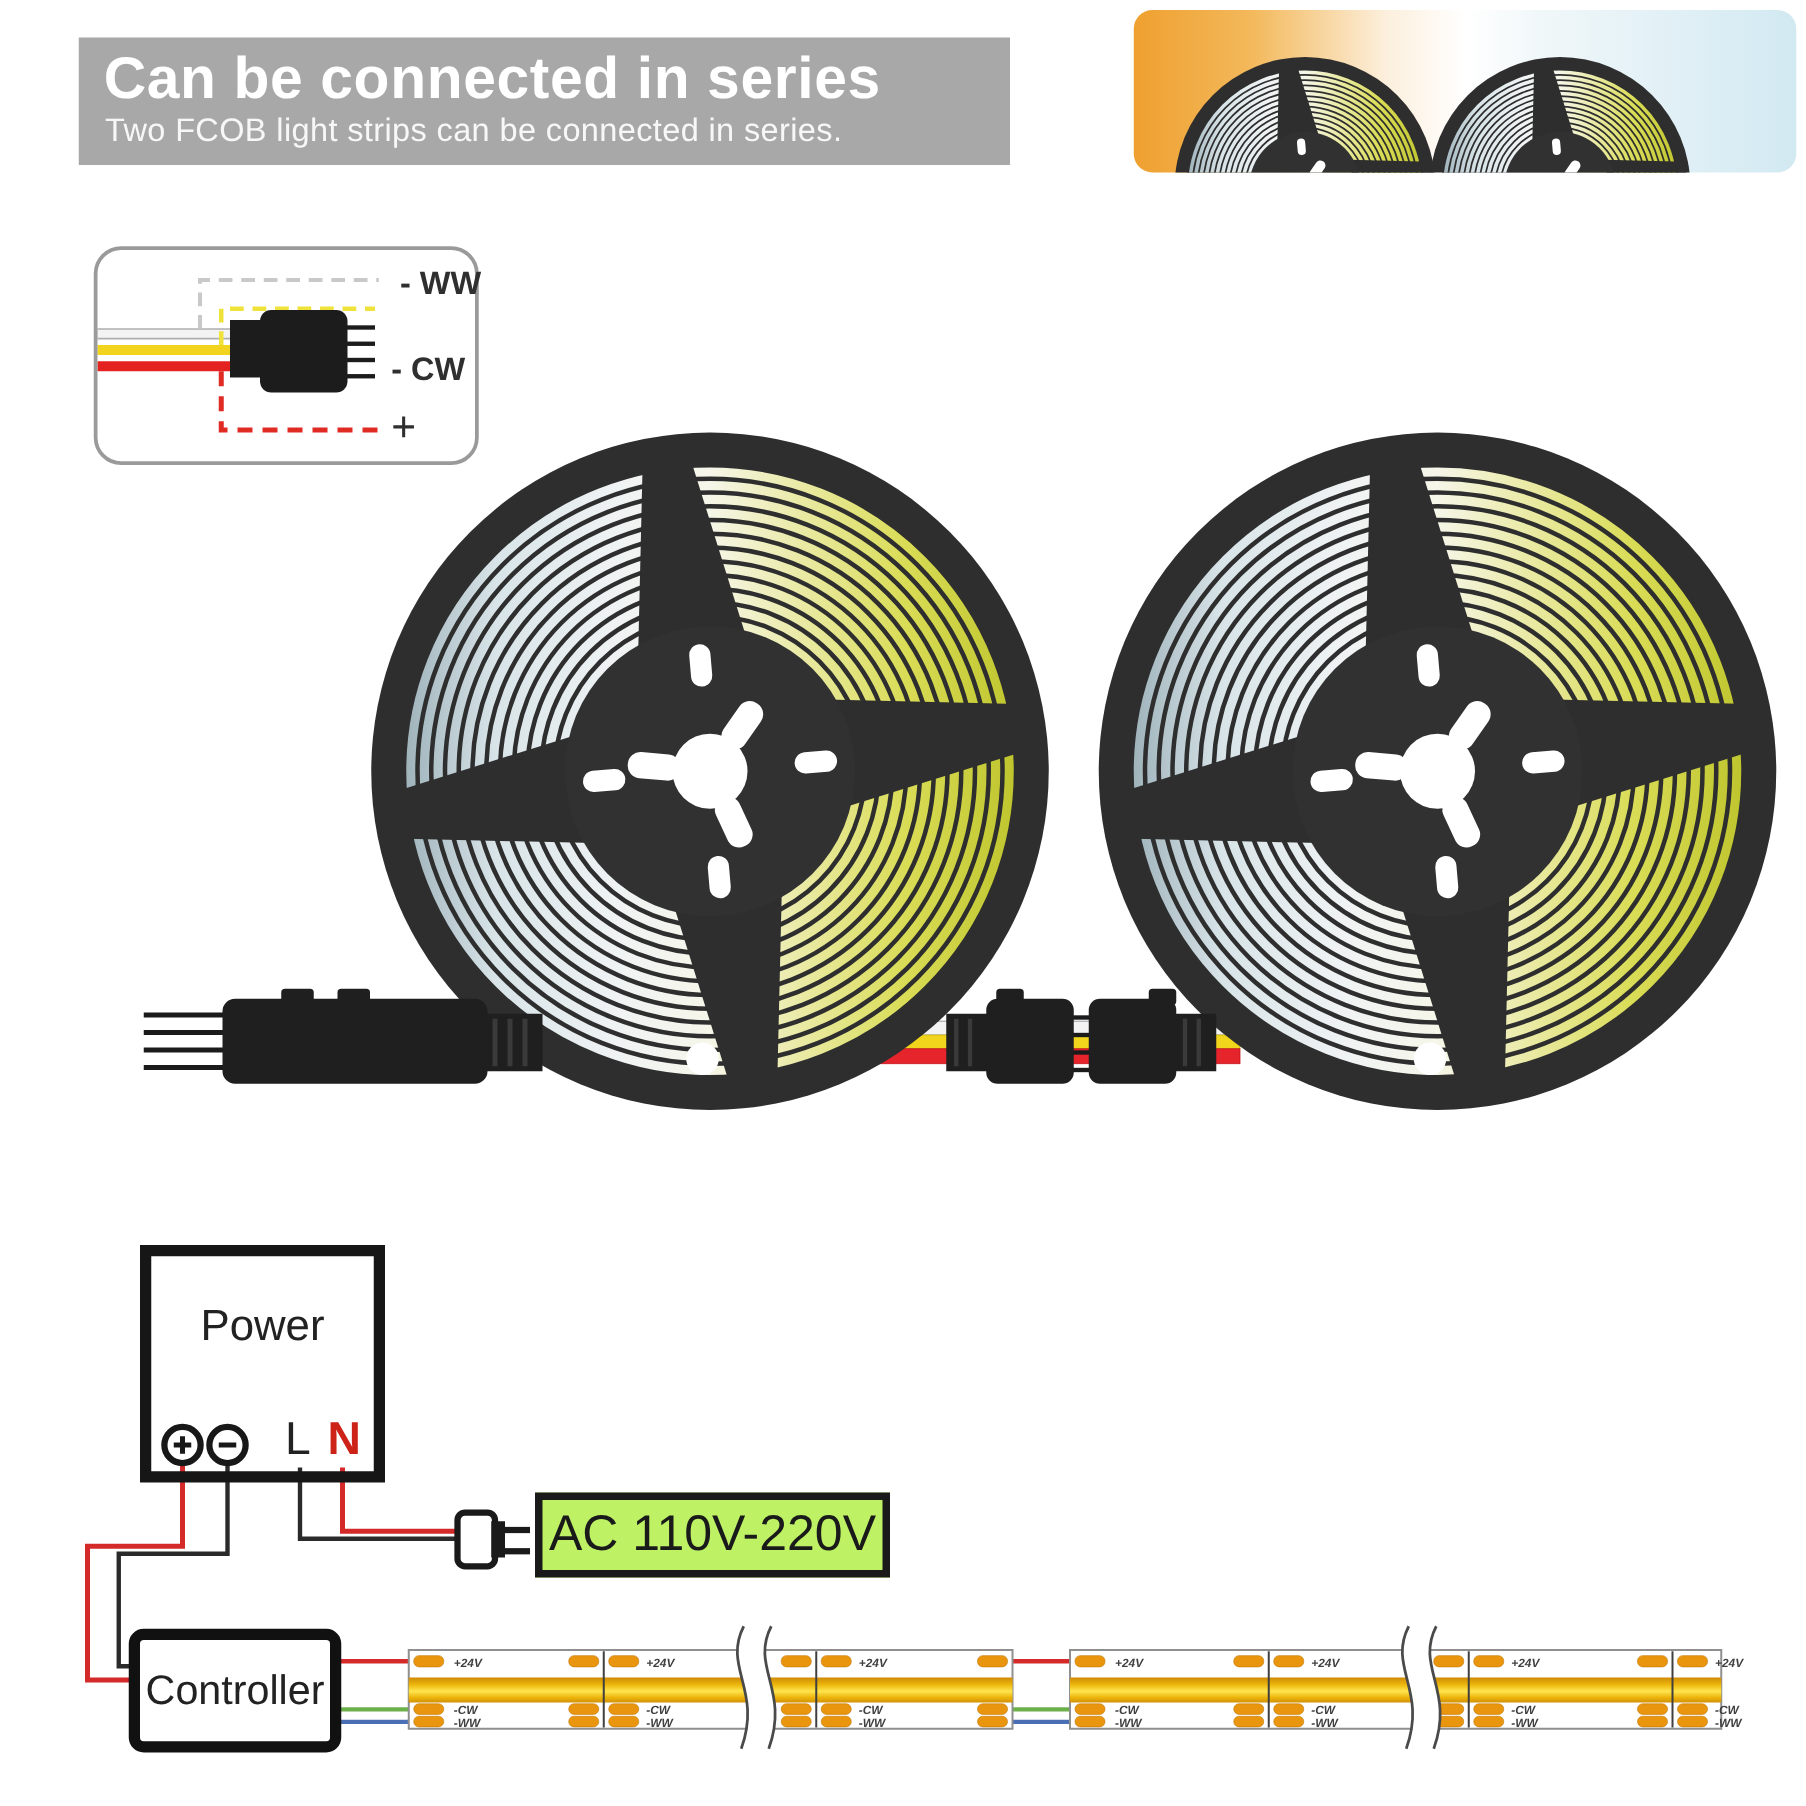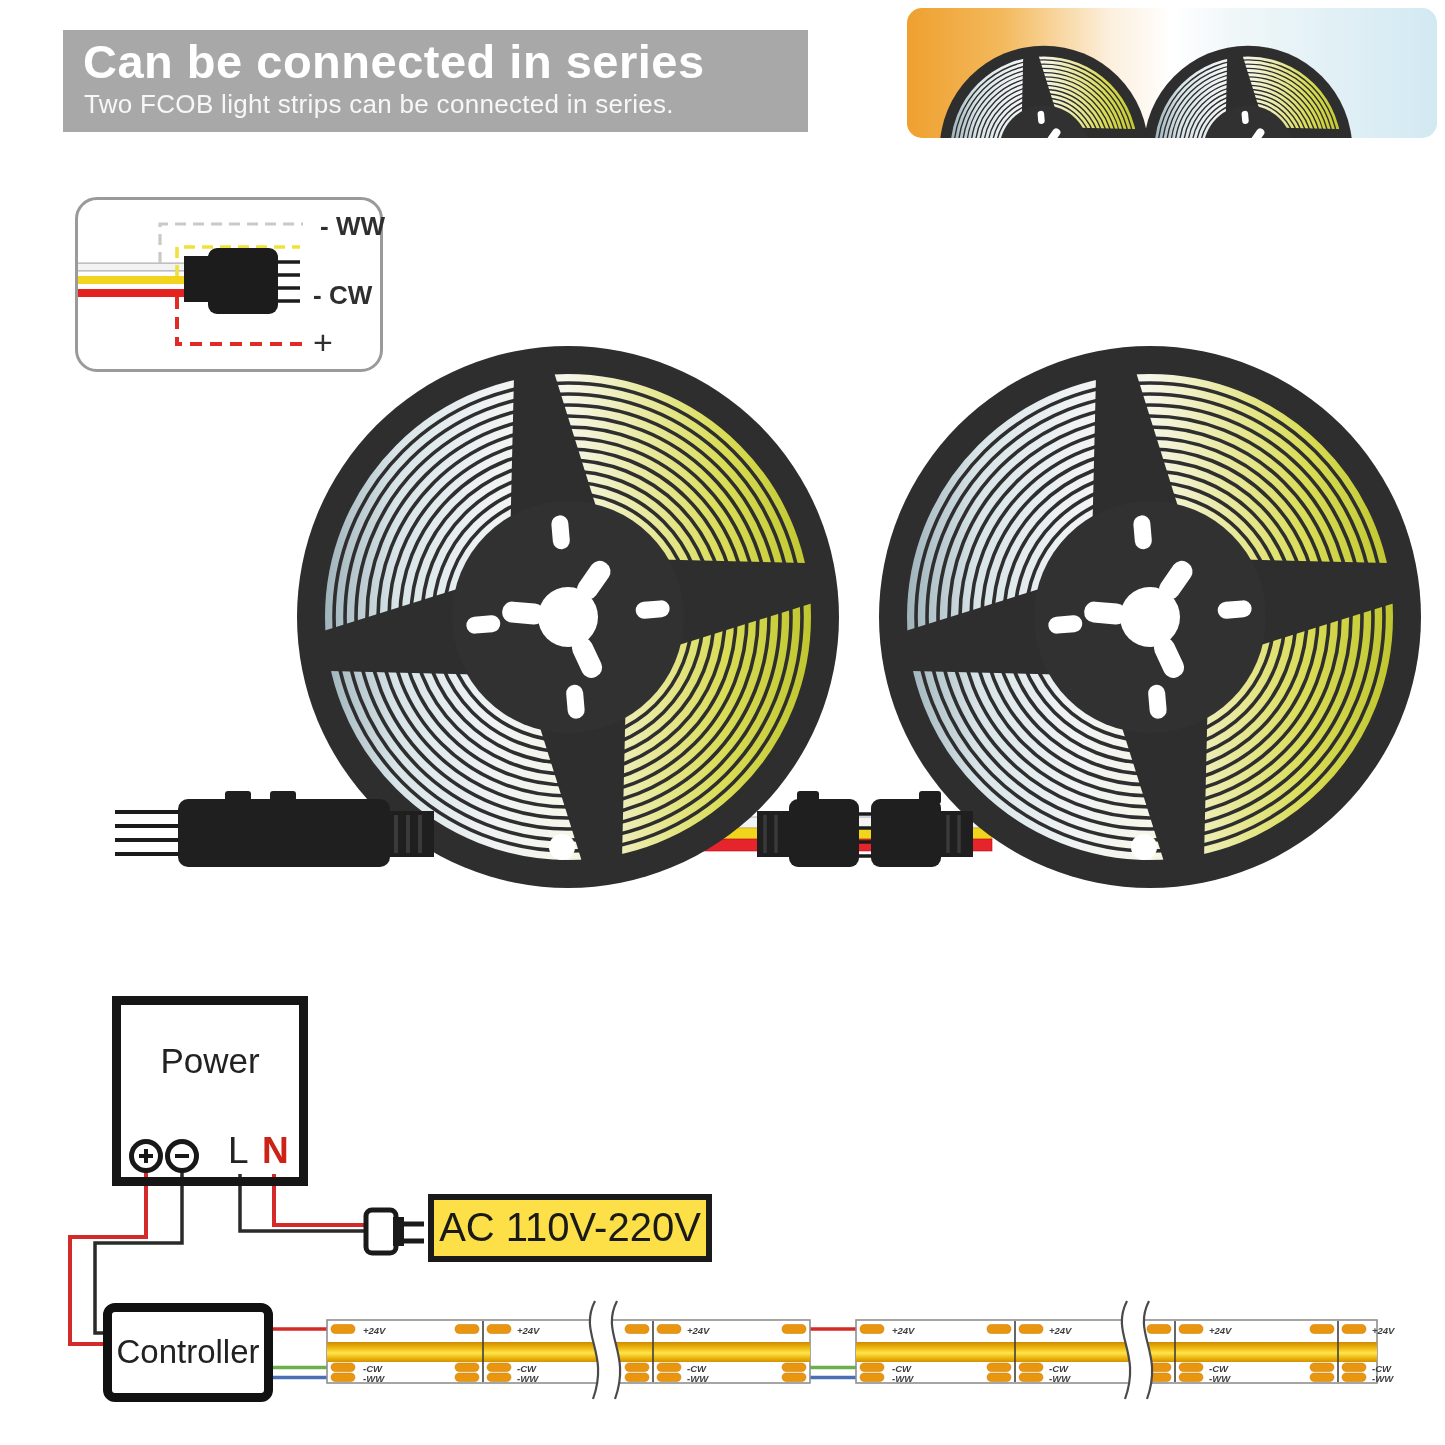--- a/index.html
+++ b/index.html
@@ -17,21 +17,21 @@
   .pinout{position:absolute;left:75px;top:197px;width:308px;height:175px;z-index:2;
           border:3px solid #9a9a9a;border-radius:22px;box-sizing:border-box;background:transparent;}
   .pin-label{position:absolute;z-index:3;font-size:26px;font-weight:600;color:#2f2f2f;}
   .pin-label.big{font-size:34px;font-weight:500;}
 
   
   .powerbox{position:absolute;left:112px;top:996px;width:196px;height:190px;z-index:2;
             border:9px solid #161616;box-sizing:border-box;background:transparent;}
   .powerbox .lbl{margin-top:36px;text-align:center;font-size:35px;color:#222;}
   .acbox{position:absolute;left:428px;top:1194px;width:284px;height:68px;z-index:2;
-         border:6px solid #1a1a1a;box-sizing:border-box;background:#fde047;}
+         border:6px solid #1a1a1a;box-sizing:border-box;background:#bef264;}
   .acbox .lbl{text-align:center;font-size:40px;color:#1a1a1a;line-height:54px;}
   .ctrlbox{position:absolute;left:103px;top:1303px;width:170px;height:99px;z-index:2;
            border:9px solid #111;border-radius:12px;box-sizing:border-box;background:#fff;}
   .ctrlbox .lbl{text-align:center;font-size:33px;color:#222;line-height:79px;}
   .ln{position:absolute;z-index:3;font-size:37px;color:#222;}
   .ln.n{font-weight:700;}
 </style>
 </head>
 <body>
 

